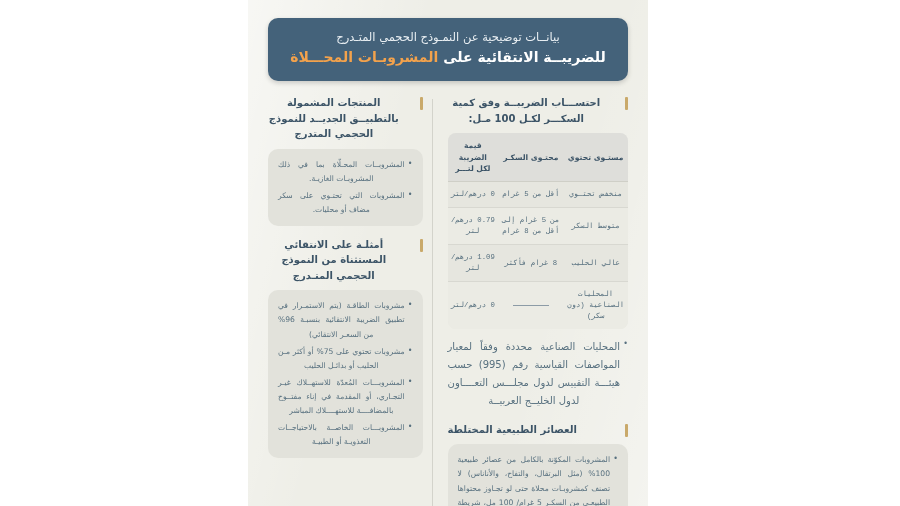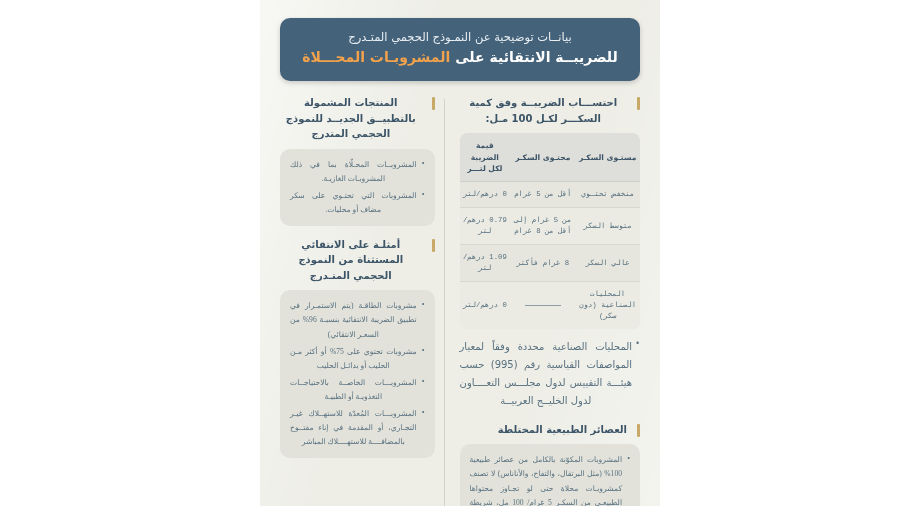--- a/index.html
+++ b/index.html
@@ -15,21 +15,21 @@
   }
   #stage {
     position: relative;
     width: 900px;
     height: 506px;
     background: #ffffff;
   }
   
   #canvas {
     position: absolute;
-    left: 260px;
+    left: 248px;
     top: 0;
     width: 400px;
     height: 506px;
     background: #eeeee7;
     box-sizing: border-box;
     padding: 18px 20px 8px 20px;
     direction: rtl;
   }
   
   #canvas::before {
@@ -88,54 +88,53 @@
     align-self: stretch;
     background: #d3d3cb;
     margin: 4px 0 0 0;
   }
 
   
   .sec-title {
     display: flex;
     flex-direction: row;
     align-items: flex-start;
-    gap: 10px;
+    gap: 20px;
     margin: 0 0 7px 0;
   }
   .sec-bar {
     width: 3px;
     min-width: 3px;
     height: 13px;
     background: #c9a96a;
     border-radius: 1px;
     margin-top: 2px;
   }
   .sec-title-text {
     color: #3c5467;
     font-size: 10px;
     font-weight: bold;
     line-height: 1.55;
-    text-align: right;
+    text-align: left;
     flex: 1;
   }
   .sec-title.centered .sec-title-text { text-align: center; }
 
   
   .card {
     background: #e2e2db;
     border-radius: 10px;
     padding: 9px 10px;
     box-sizing: border-box;
     margin-bottom: 11px;
   }
   .bullets {
     list-style: none;
     margin: 0;
     padding: 0;
-    font-family: Liberation Serif, serif;
   }
   .bullets li {
     color: #57707f;
     font-size: 7.6px;
     line-height: 1.85;
     text-align: justify;
     text-align-last: center;
     margin-bottom: 3px;
     position: relative;
     padding-right: 8px;
@@ -242,38 +241,38 @@
       <div class="col-right">
 
         <div class="sec-title centered">
           <div class="sec-bar"></div>
           <div class="sec-title-text">احتســـاب الضريبــة وفق كمية السكـــر لكـل 100 مـل:</div>
         </div>
 
         <table class="tbl">
           <thead>
             <tr>
-              <th>مستـوى السكـر</th>
+              <th>مستـوى تحتوي</th>
               <th>محتـوى السكـر</th>
               <th>قيمة الضريبة لكل لتـــر</th>
             </tr>
           </thead>
           <tbody>
             <tr>
               <td>منخفض تحتـوي</td>
               <td>أقل من 5 غرام</td>
               <td>0 درهم/لتر</td>
             </tr>
             <tr>
               <td>متوسط السكر</td>
               <td>من 5 غرام إلى أقل من 8 غرام</td>
               <td>0.79 درهم/لتر</td>
             </tr>
             <tr>
-              <td>عالي السكر</td>
+              <td>عالي الحليب</td>
               <td>8 غرام فأكثر</td>
               <td>1.09 درهم/لتر</td>
             </tr>
             <tr>
               <td>المحليات الصناعية (دون سكر)</td>
               <td class="dash"><span class="dash-line"></span></td>
               <td>0 درهم/لتر</td>
             </tr>
           </tbody>
         </table>
@@ -313,22 +312,22 @@
 
         <div class="sec-title centered">
           <div class="sec-bar"></div>
           <div class="sec-title-text">أمثلـة على الانتقائي المستثناة من النموذج الحجمي المتـدرج</div>
         </div>
 
         <div class="card">
           <ul class="bullets">
             <li>مشروبات الطاقـة (يتم الاستمـرار في تطبيق الضريبة الانتقائية بنسبـة 96% من السعـر الانتقائي)</li>
             <li>مشروبات تحتوي على 75% أو أكثر مـن الحليب أو بدائـل الحليب</li>
+            <li>المشروبـــات المُعدّة للاستهــلاك غيـر التجـاري، أو المقدمة في إناء مفتــوح بالمضافــــة للاستهــــلاك المباشر</li>
             <li>المشروبـــات الخاصــة بالاحتياجــات التغذويـة أو الطبيـة</li>
-            <li>المشروبـــات المُعدّة للاستهــلاك غيـر التجـاري، أو المقدمة في إناء مفتــوح بالمضافــــة للاستهــــلاك المباشر</li>
           </ul>
         </div>
 
       </div>
 
     </div>
 
     <div class="bottom">
       <div class="sec-title">
         <div class="sec-bar"></div>

